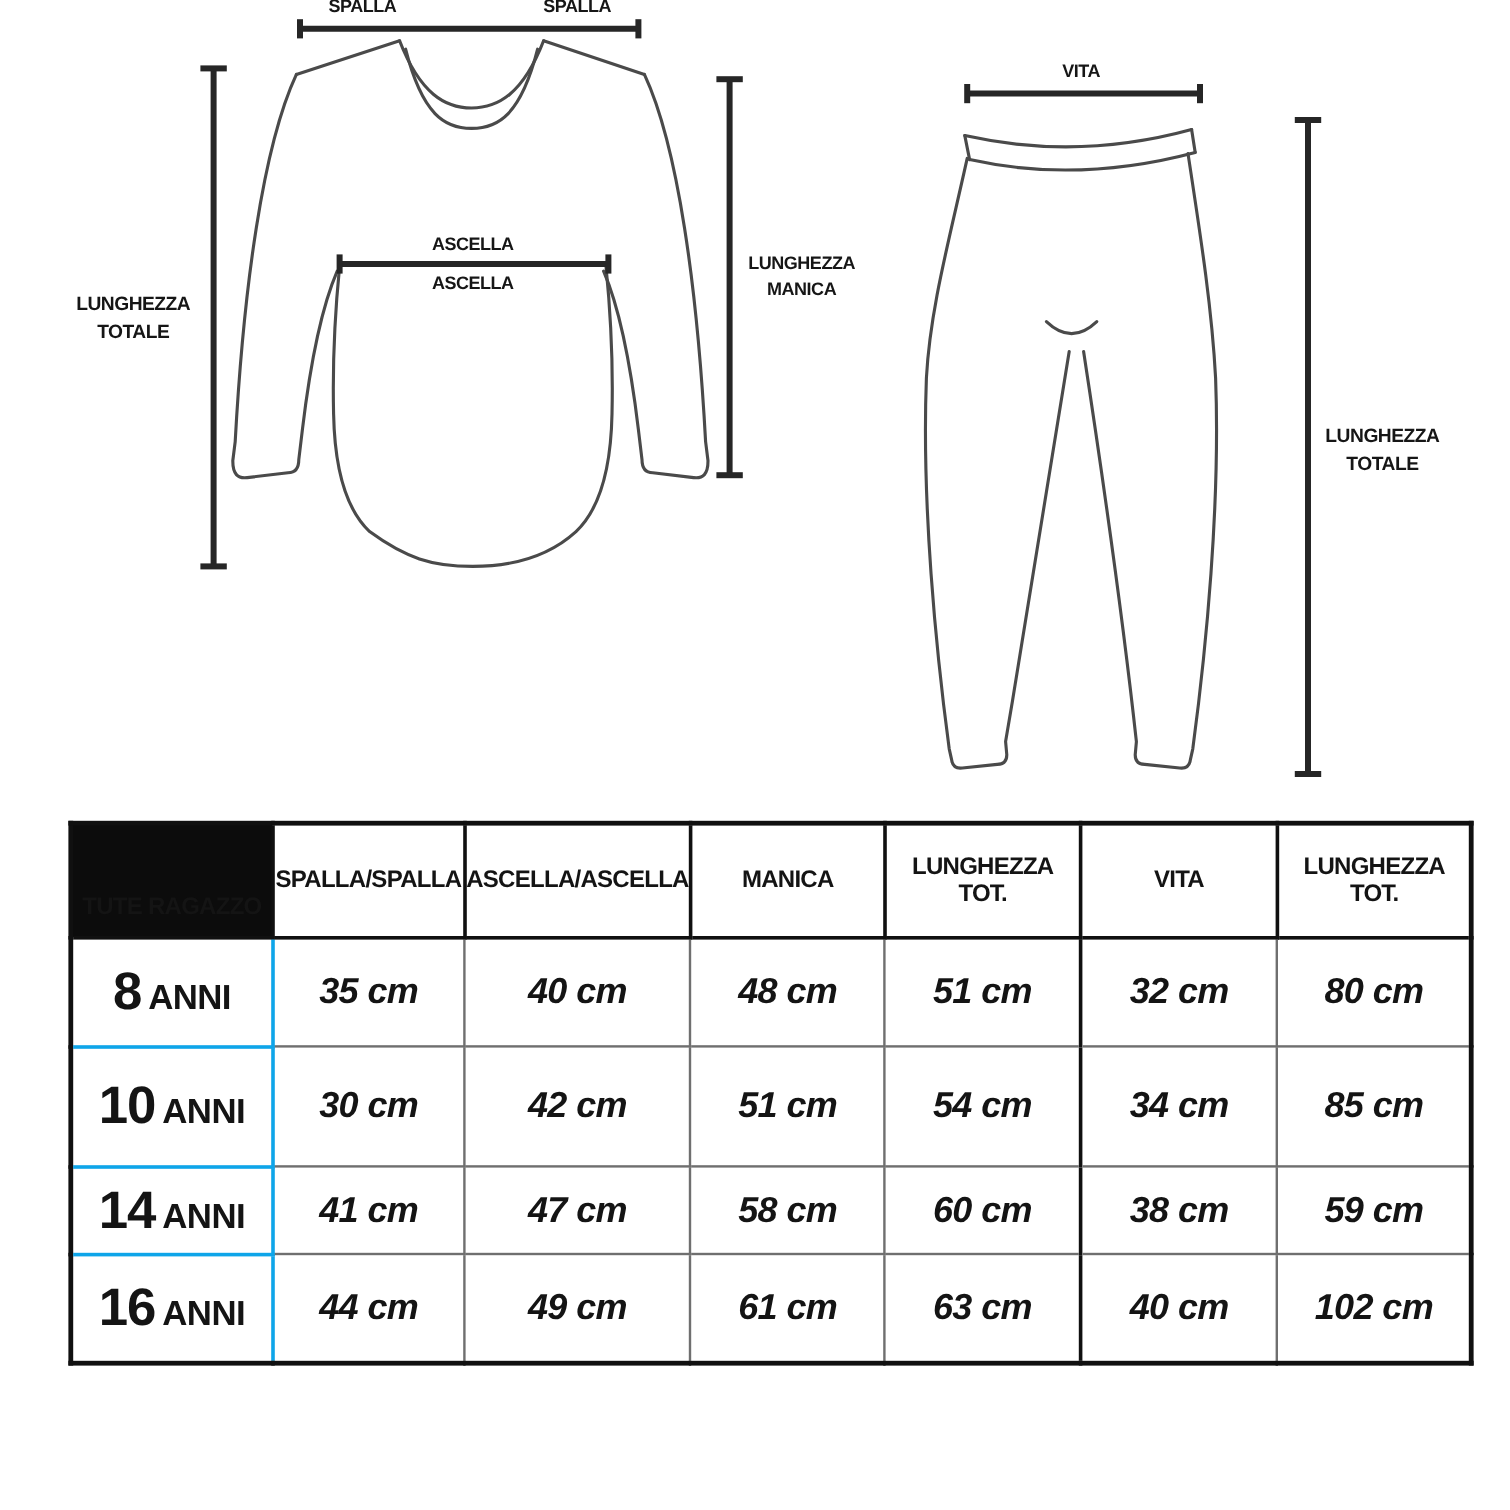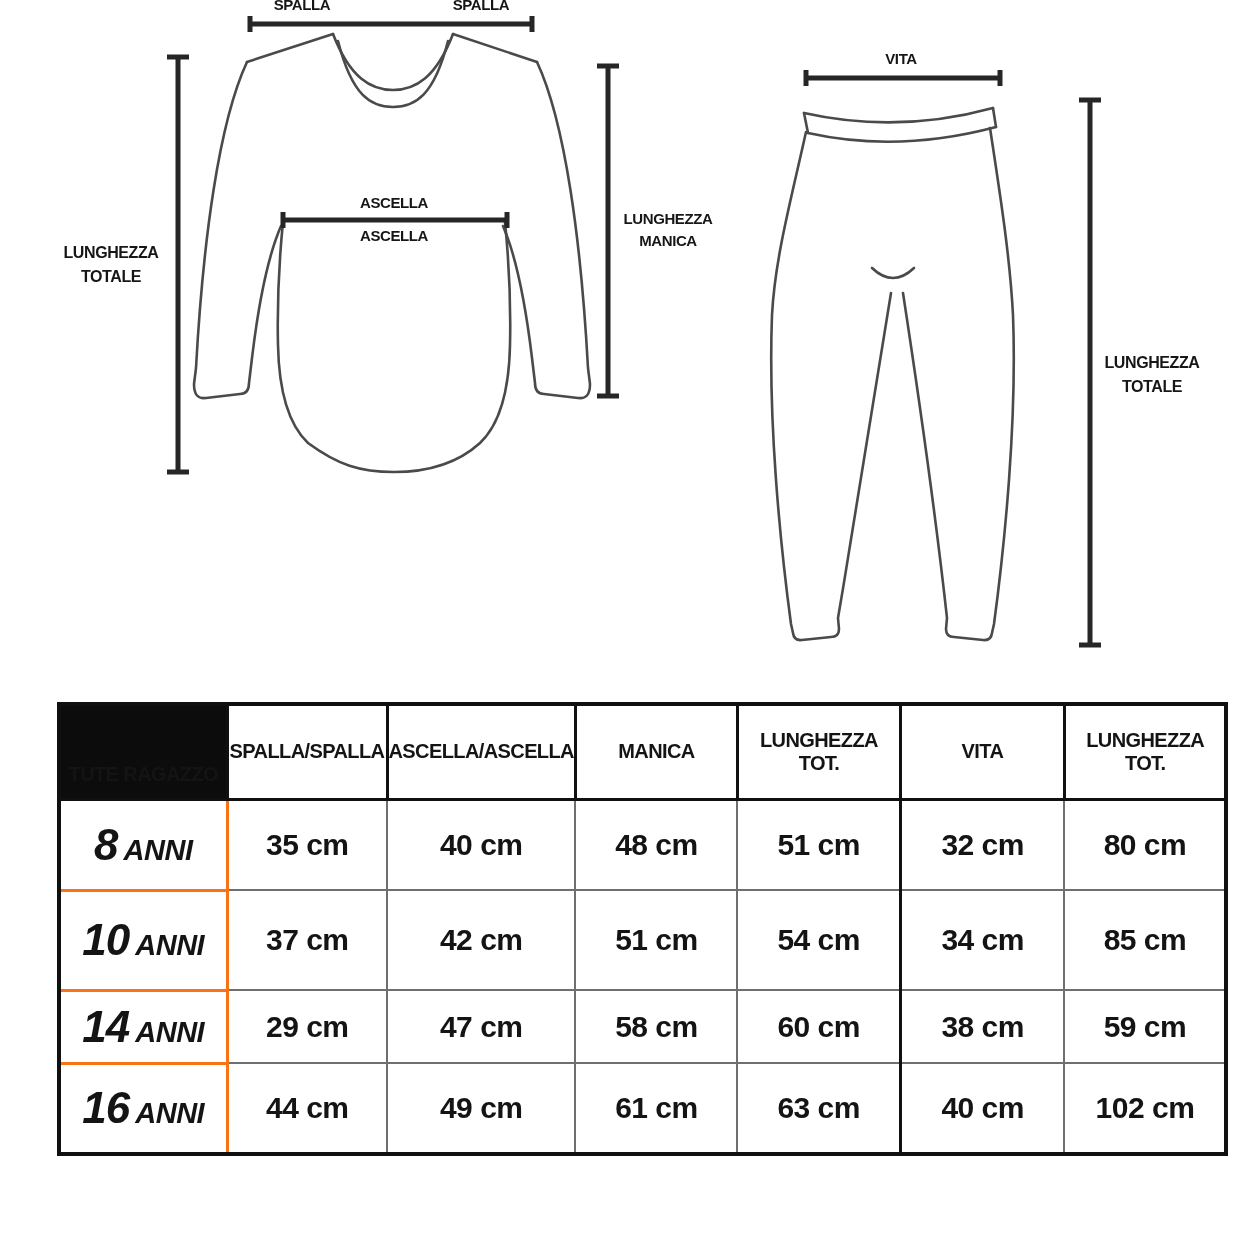--- a/index.html
+++ b/index.html
@@ -14,46 +14,46 @@
   .diagram{position:absolute;left:0;top:0;width:1258px;height:703px;}
   .diagram svg{display:block;}
   .measure-label{
     font-family:"Liberation Sans", sans-serif;
     font-weight:bold;
     fill:#161616;
     letter-spacing:-0.4px;
   }
   
   .size-table{
-    position:absolute;left:57px;top:702px;
+    position:absolute;left:57px;top:684px;
     border-collapse:collapse;
     table-layout:fixed;
     border:4px solid #101010;
   }
   .size-table th,.size-table td{
     text-align:center;vertical-align:middle;
     padding:0;
     color:#141414;
   }
   
   .size-table td{
     border:2px solid #6f6f6f;
     font-size:30px;font-weight:bold;
     letter-spacing:-0.5px;
+    font-style:italic;
   }
   
   .size-table thead th{
     border:3px solid #101010;
     font-size:20px;font-weight:bold;
     letter-spacing:-0.6px;
   }
   .size-table tbody th{
-    border:3px solid #f97316;
+    border:3px solid #0ea5e9;
     font-weight:bold;
-    font-style:italic;
   }
   .size-table td.thick-left{border-left:3px solid #101010;}
   .corner-cell{
     background:#0c0c0c;color:#ffffff;
     vertical-align:bottom !important;
     padding-bottom:12px !important;
     font-size:20px;letter-spacing:-0.5px;
   }
   .age-num{font-size:44px;font-weight:bold;letter-spacing:-1px;}
   .age-unit{font-size:29px;font-weight:bold;letter-spacing:-0.5px;margin-left:6px;}
@@ -205,32 +205,32 @@
         <td>40 cm</td>
         <td>48 cm</td>
         <td>51 cm</td>
         <td class="thick-left">32 cm</td>
         <td>80 cm</td>
       </tr>
       <tr style="height:100px">
         <th>
           <span class="age-num">10</span><span class="age-unit">ANNI</span>
         </th>
-        <td>37 cm</td>
+        <td>30 cm</td>
         <td>42 cm</td>
         <td>51 cm</td>
         <td>54 cm</td>
         <td class="thick-left">34 cm</td>
         <td>85 cm</td>
       </tr>
       <tr style="height:73px">
         <th>
           <span class="age-num">14</span><span class="age-unit">ANNI</span>
         </th>
-        <td>29 cm</td>
+        <td>41 cm</td>
         <td>47 cm</td>
         <td>58 cm</td>
         <td>60 cm</td>
         <td class="thick-left">38 cm</td>
         <td>59 cm</td>
       </tr>
       <tr style="height:91px">
         <th>
           <span class="age-num">16</span><span class="age-unit">ANNI</span>
         </th>

